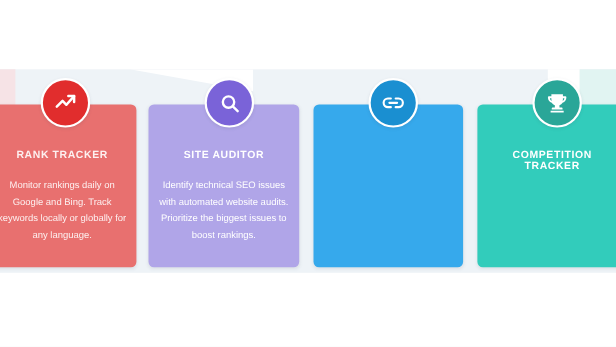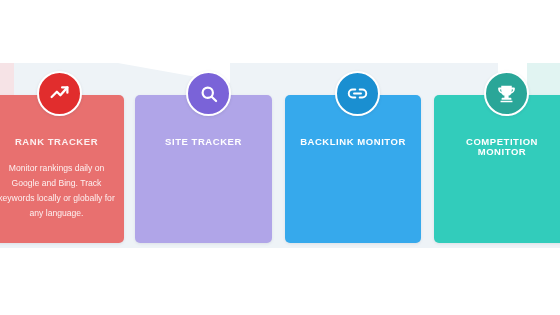--- a/index.html
+++ b/index.html
@@ -170,25 +170,25 @@
   </div>
 
   <div class="cards">
 
     <div class="card card-0">
       <p class="card-title">RANK TRACKER</p>
       <p class="card-body">Monitor rankings daily on Google and Bing. Track keywords locally or globally for any language.</p>
     </div>
 
     <div class="card card-1">
-      <p class="card-title">SITE TRACKER</p>
+      <p class="card-title">SITE AUDITOR</p>
+      <p class="card-body">Identify technical SEO issues with automated website audits. Prioritize the biggest issues to boost rankings.</p>
     </div>
 
     <div class="card card-2">
-      <p class="card-title">BACKLINK MONITOR</p>
     </div>
 
     <div class="card card-3">
-      <p class="card-title">COMPETITION MONITOR</p>
+      <p class="card-title">COMPETITION TRACKER</p>
     </div>
 
   </div>
 </div>
 
 </body></html>

